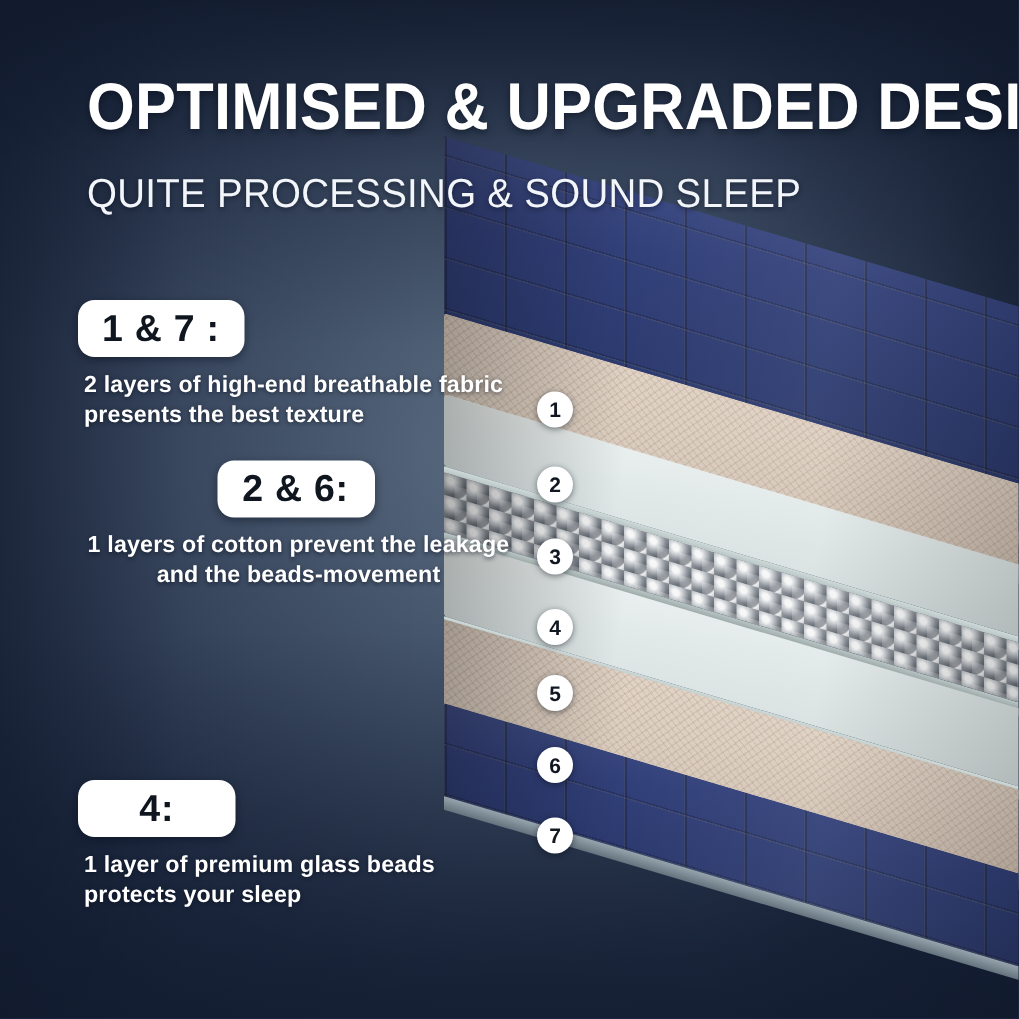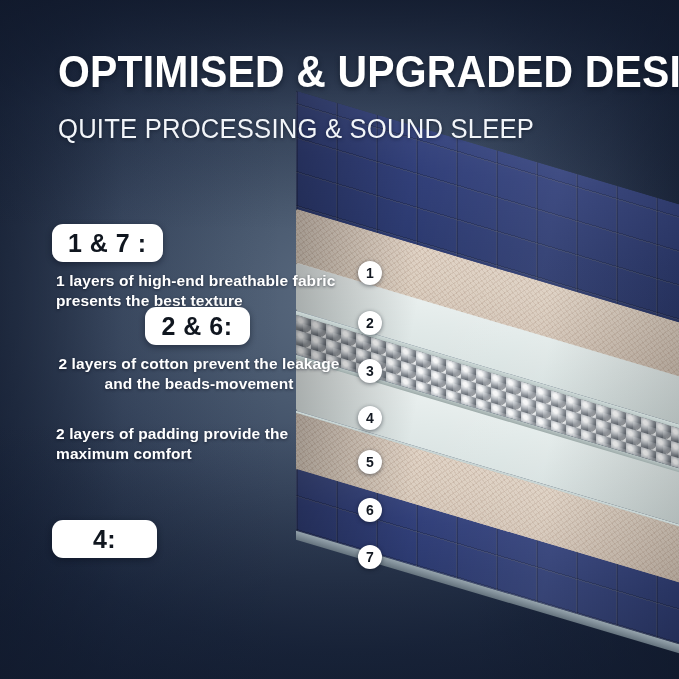--- a/index.html
+++ b/index.html
@@ -175,29 +175,29 @@
   <div class="badge" style="left:50px; top:300px;">5</div>
   <div class="badge" style="left:50px; top:348px;">6</div>
   <div class="badge" style="left:50px; top:395px;">7</div>
 </div>
 
 <div id="headings">
   <div id="title">OPTIMISED &amp; UPGRADED DESIGN</div>
   <div id="subtitle">QUITE PROCESSING &amp; SOUND SLEEP</div>
 </div>
 
-<div class="info-block" style="top:200px;margin-top:24px;">
+<div class="info-block" style="top:200px;">
   <div class="pill">1 &amp; 7 :</div>
-  <div class="desc">1 layers of high-end breathable fabric presents the best texture</div>
+  <div class="desc">2 layers of high-end breathable fabric presents the best texture</div>
 </div>
 
 <div class="info-block" style="top:307px;text-align:center;">
   <div class="pill">2 &amp; 6:</div>
-  <div class="desc">2 layers of cotton prevent the leakage and the beads-movement</div>
+  <div class="desc">1 layers of cotton prevent the leakage and the beads-movement</div>
 </div>
 
 <div class="info-block" style="top:415px;">
-  <div class="desc">2 layers of padding provide the maximum comfort</div>
 </div>
 
 <div class="info-block" style="top:520px;">
   <div class="pill">4:</div>
+  <div class="desc">1 layer of premium glass beads protects your sleep</div>
 </div>
 
 </body></html>

